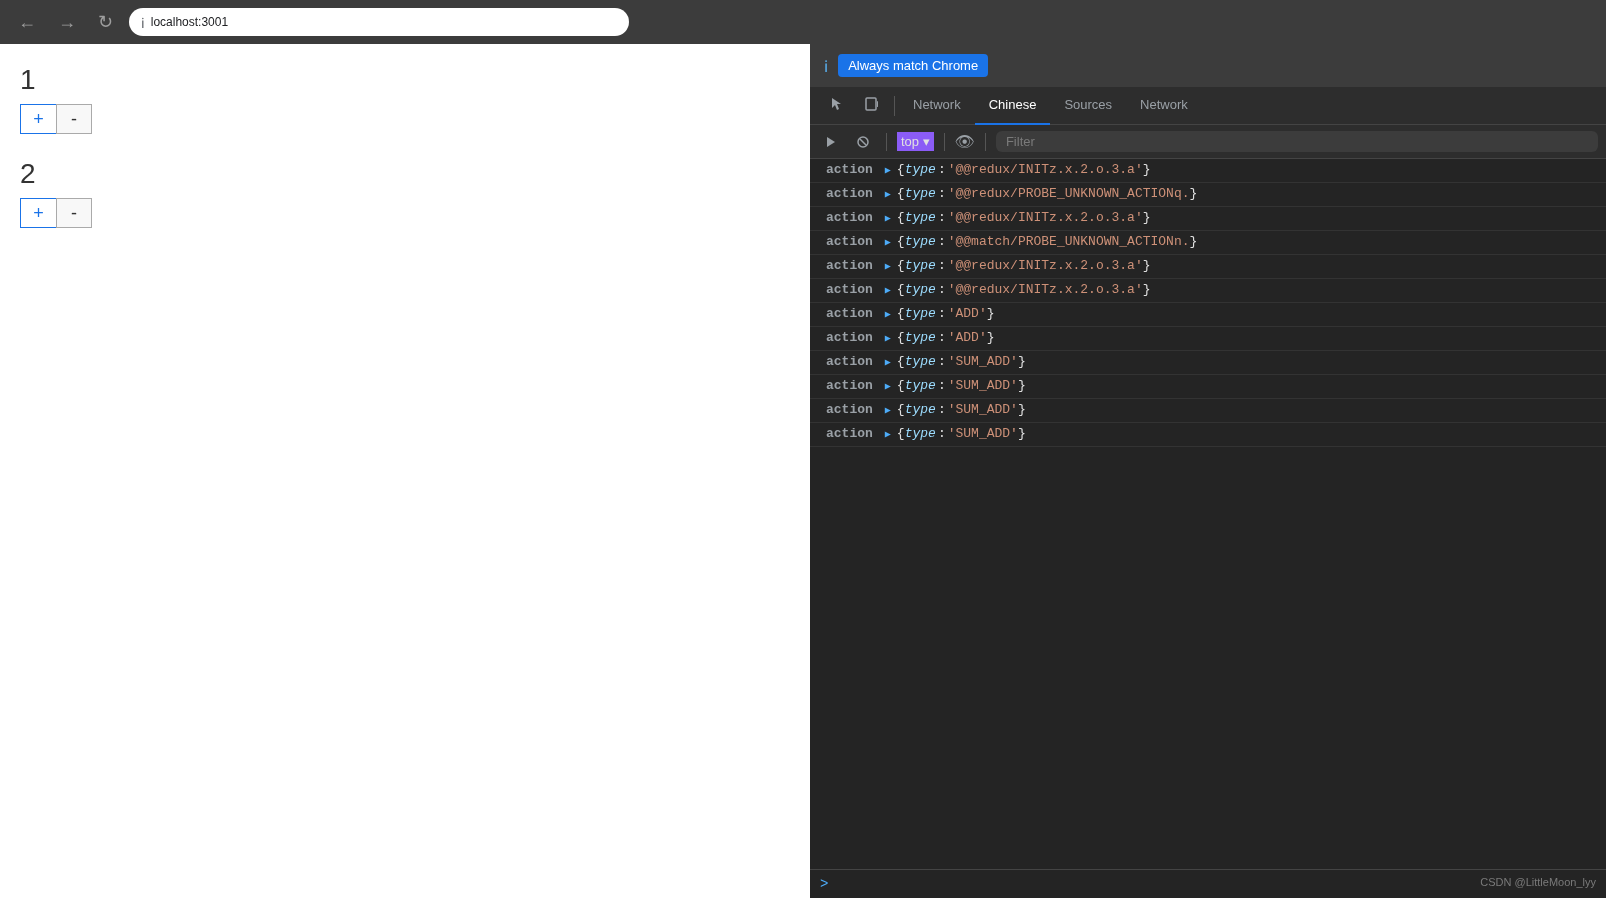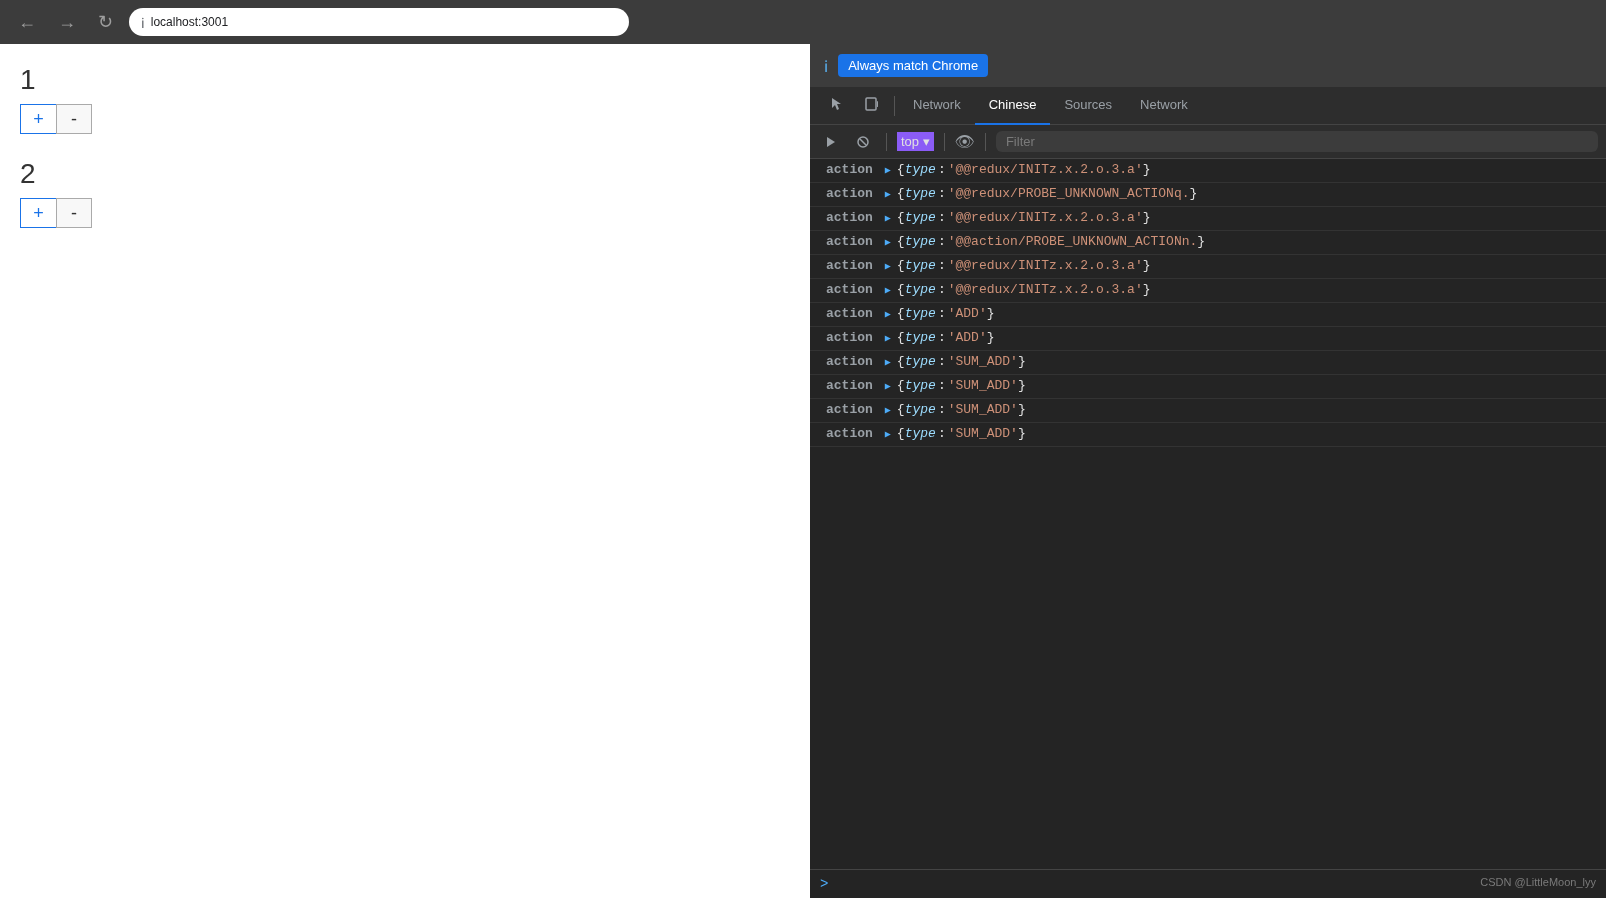--- a/index.html
+++ b/index.html
@@ -392,21 +392,21 @@
     <span class="log-colon">:</span>
     <span class="log-value">'@@redux/INITz.x.2.o.3.a'</span>
     <span class="log-brace">}</span>
   </div>
         <div class="log-entry">
     <span class="log-action">action</span>
     <span class="log-arrow">▶</span>
     <span class="log-brace">{</span>
     <span class="log-key"><em>type</em></span>
     <span class="log-colon">:</span>
-    <span class="log-value">'@@action/PROBE_UNKNOWN_ACTIONn.</span>
+    <span class="log-value">'@@match/PROBE_UNKNOWN_ACTIONn.</span>
     <span class="log-brace">}</span>
   </div>
         <div class="log-entry">
     <span class="log-action">action</span>
     <span class="log-arrow">▶</span>
     <span class="log-brace">{</span>
     <span class="log-key"><em>type</em></span>
     <span class="log-colon">:</span>
     <span class="log-value">'@@redux/INITz.x.2.o.3.a'</span>
     <span class="log-brace">}</span>

